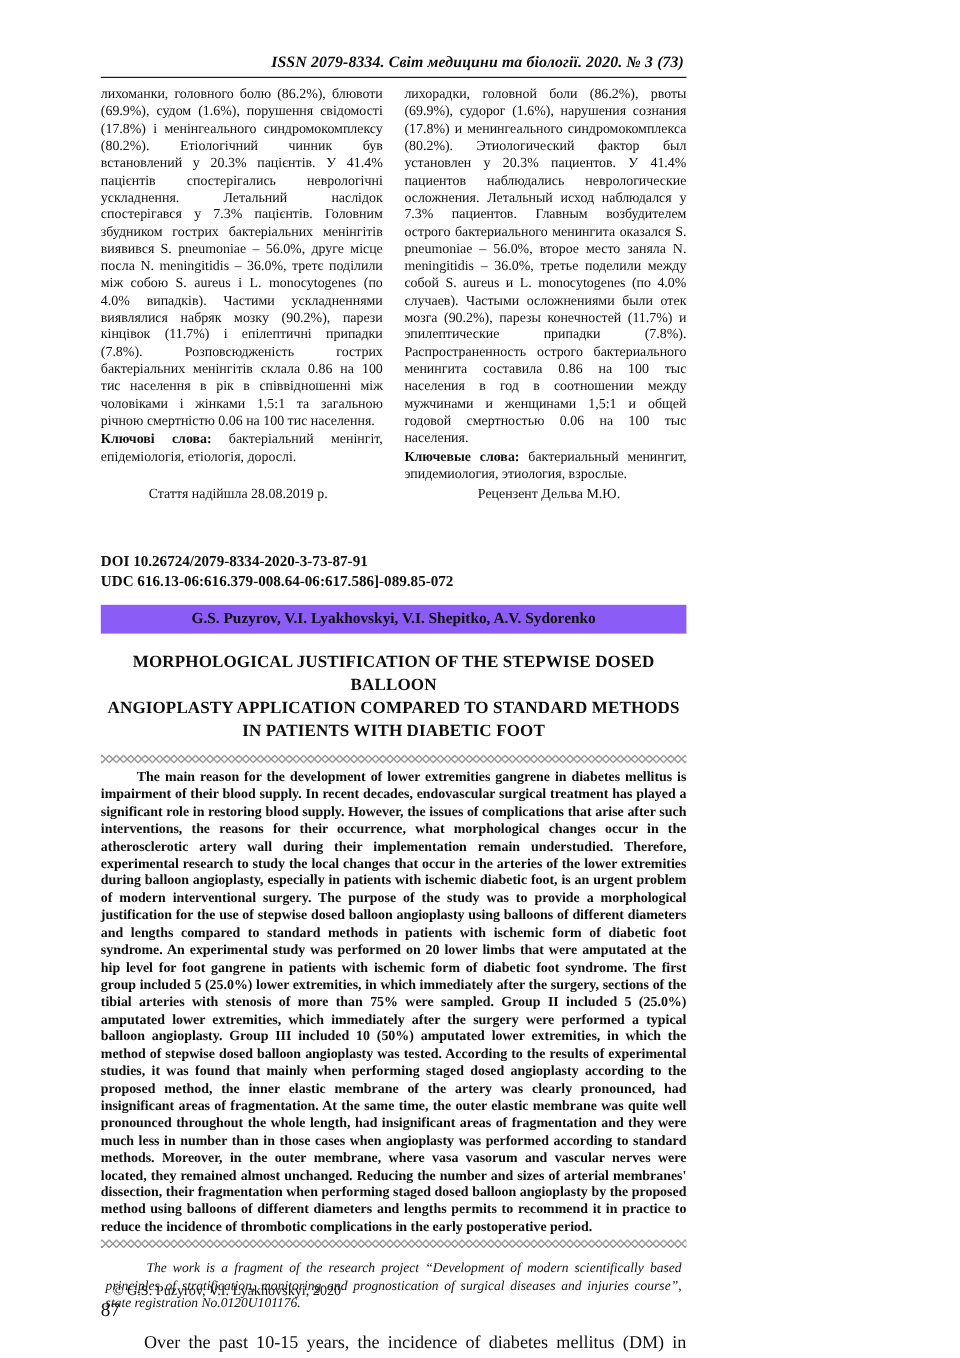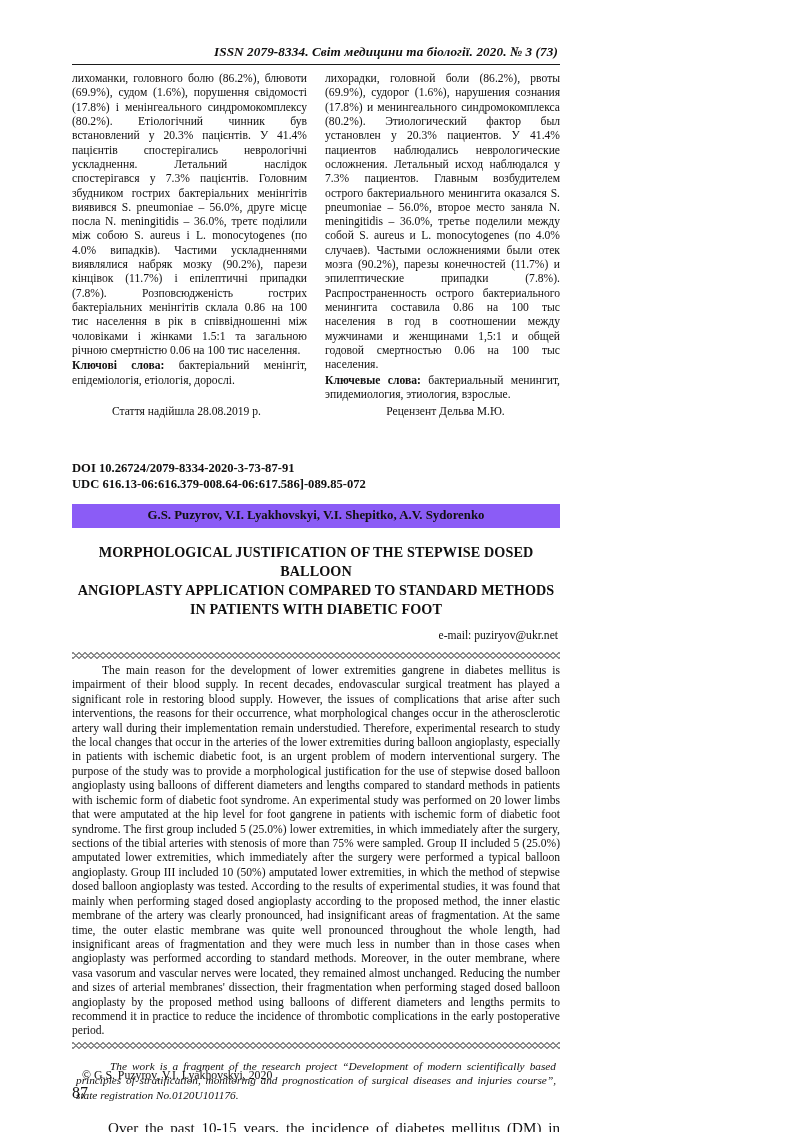--- a/index.html
+++ b/index.html
@@ -10,21 +10,21 @@
   body {
     width: 800px;
     height: 1132px;
     font-family: "Liberation Serif", "DejaVu Serif", serif;
     color: #100f0f;
     position: relative;
     overflow: hidden;
   }
   .page {
     position: absolute;
-    left: 0; top: 0;
+    left: 12px; top: 0;
     width: 632px;
     height: 1132px;
     box-sizing: border-box;
     padding: 0 72px;
   }
 
   
   .runhead {
     margin-top: 44px;
     text-align: right;
@@ -128,20 +128,21 @@
   }
   .abstract-body {
     font-size: 11.6px;
     line-height: 1.245;
     text-align: justify;
     padding: 5px 0 3px 0;
   }
   .abstract-body p {
     margin: 0;
     text-indent: 30px;
+    font-weight: bold;
   }
   .abstract-kw {
     text-indent: 30px;
     margin-top: 1px;
   }
 
   
   .projnote {
     margin-top: 10px;
     font-style: italic;
@@ -212,21 +213,20 @@
   <div class="authorband">
     <div>G.S. Puzyrov, V.I. Lyakhovskyi, V.I. Shepitko, A.V. Sydorenko</div>
   </div>
 
   <div class="title">
     <div>MORPHOLOGICAL JUSTIFICATION OF THE STEPWISE DOSED BALLOON</div>
     <div>ANGIOPLASTY APPLICATION COMPARED TO STANDARD METHODS</div>
     <div>IN PATIENTS WITH DIABETIC FOOT</div>
   </div>
 
-  <div class="email">e-mail: puziryov@ukr.net</div>
 
   <div class="abstract">
     <div class="wave"></div>
     <div class="abstract-body">
       <p>The main reason for the development of lower extremities gangrene in diabetes mellitus is impairment of their blood supply. In recent decades, endovascular surgical treatment has played a significant role in restoring blood supply. However, the issues of complications that arise after such interventions, the reasons for their occurrence, what morphological changes occur in the atherosclerotic artery wall during their implementation remain understudied. Therefore, experimental research to study the local changes that occur in the arteries of the lower extremities during balloon angioplasty, especially in patients with ischemic diabetic foot, is an urgent problem of modern interventional surgery. The purpose of the study was to provide a morphological justification for the use of stepwise dosed balloon angioplasty using balloons of different diameters and lengths compared to standard methods in patients with ischemic form of diabetic foot syndrome. An experimental study was performed on 20 lower limbs that were amputated at the hip level for foot gangrene in patients with ischemic form of diabetic foot syndrome. The first group included 5 (25.0%) lower extremities, in which immediately after the surgery, sections of the tibial arteries with stenosis of more than 75% were sampled. Group II included 5 (25.0%) amputated lower extremities, which immediately after the surgery were performed a typical balloon angioplasty. Group III included 10 (50%) amputated lower extremities, in which the method of stepwise dosed balloon angioplasty was tested. According to the results of experimental studies, it was found that mainly when performing staged dosed angioplasty according to the proposed method, the inner elastic membrane of the artery was clearly pronounced, had insignificant areas of fragmentation. At the same time, the outer elastic membrane was quite well pronounced throughout the whole length, had insignificant areas of fragmentation and they were much less in number than in those cases when angioplasty was performed according to standard methods. Moreover, in the outer membrane, where vasa vasorum and vascular nerves were located, they remained almost unchanged. Reducing the number and sizes of arterial membranes' dissection, their fragmentation when performing staged dosed balloon angioplasty by the proposed method using balloons of different diameters and lengths permits to recommend it in practice to reduce the incidence of thrombotic complications in the early postoperative period.</p>
     </div>
     <div class="wave"></div>
   </div>
 
   <div class="projnote">

